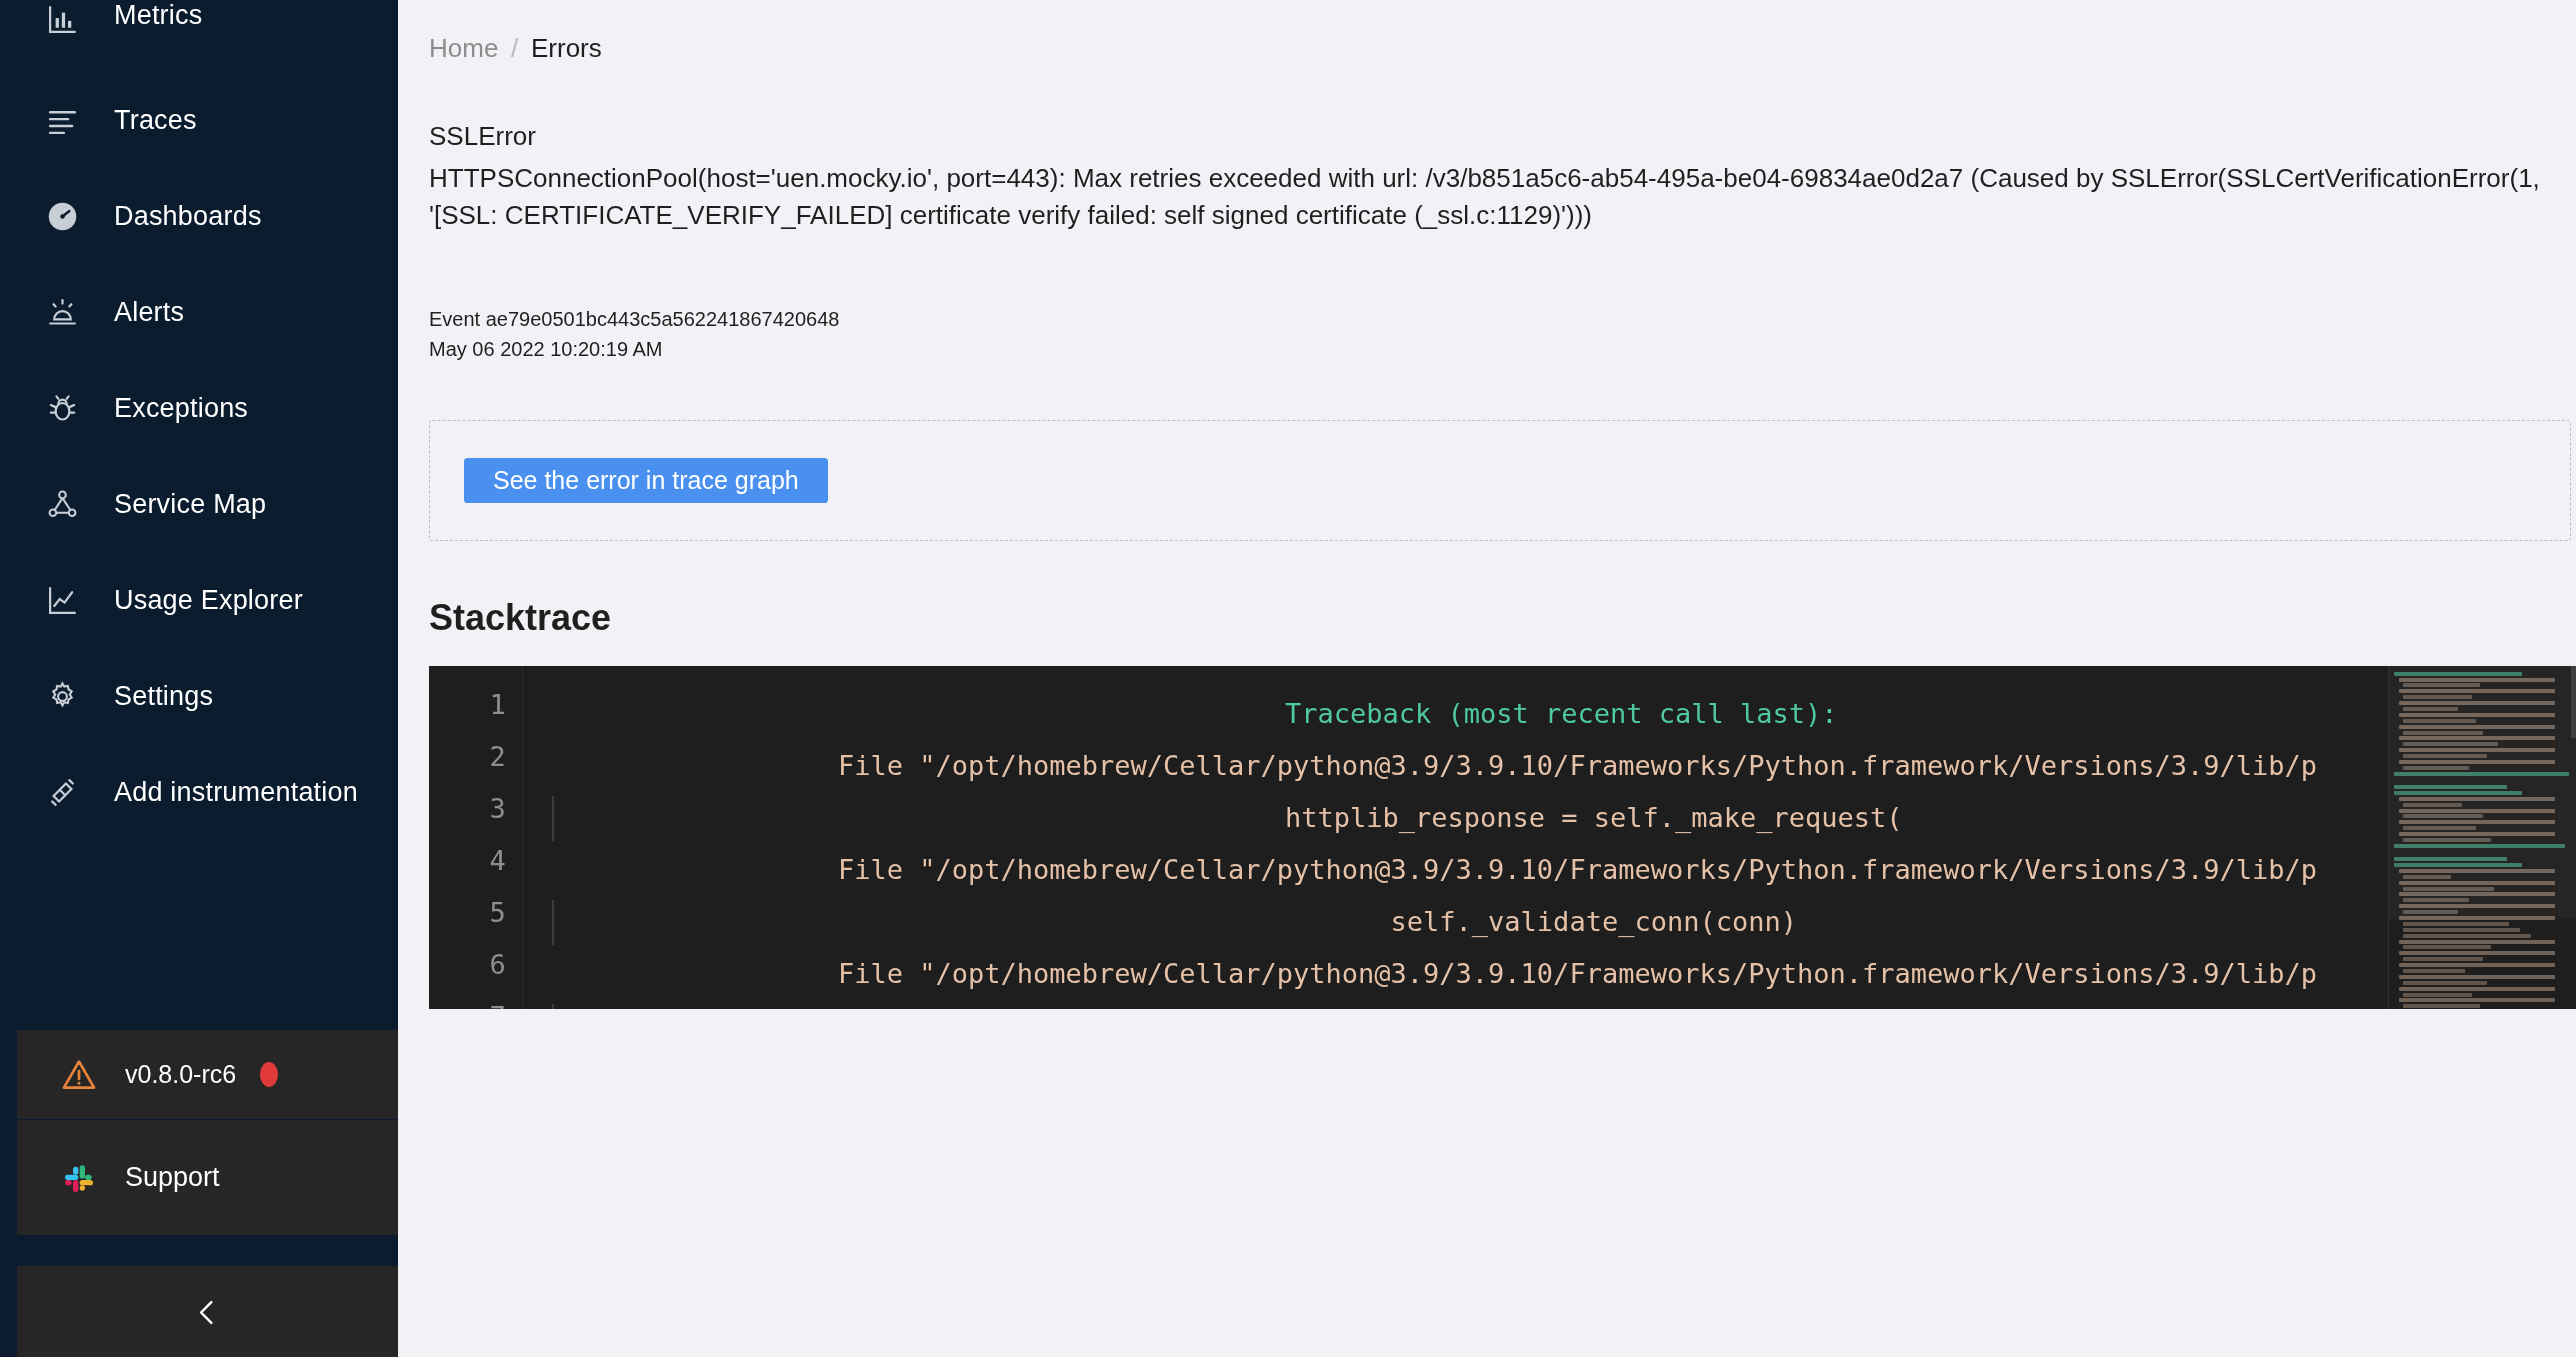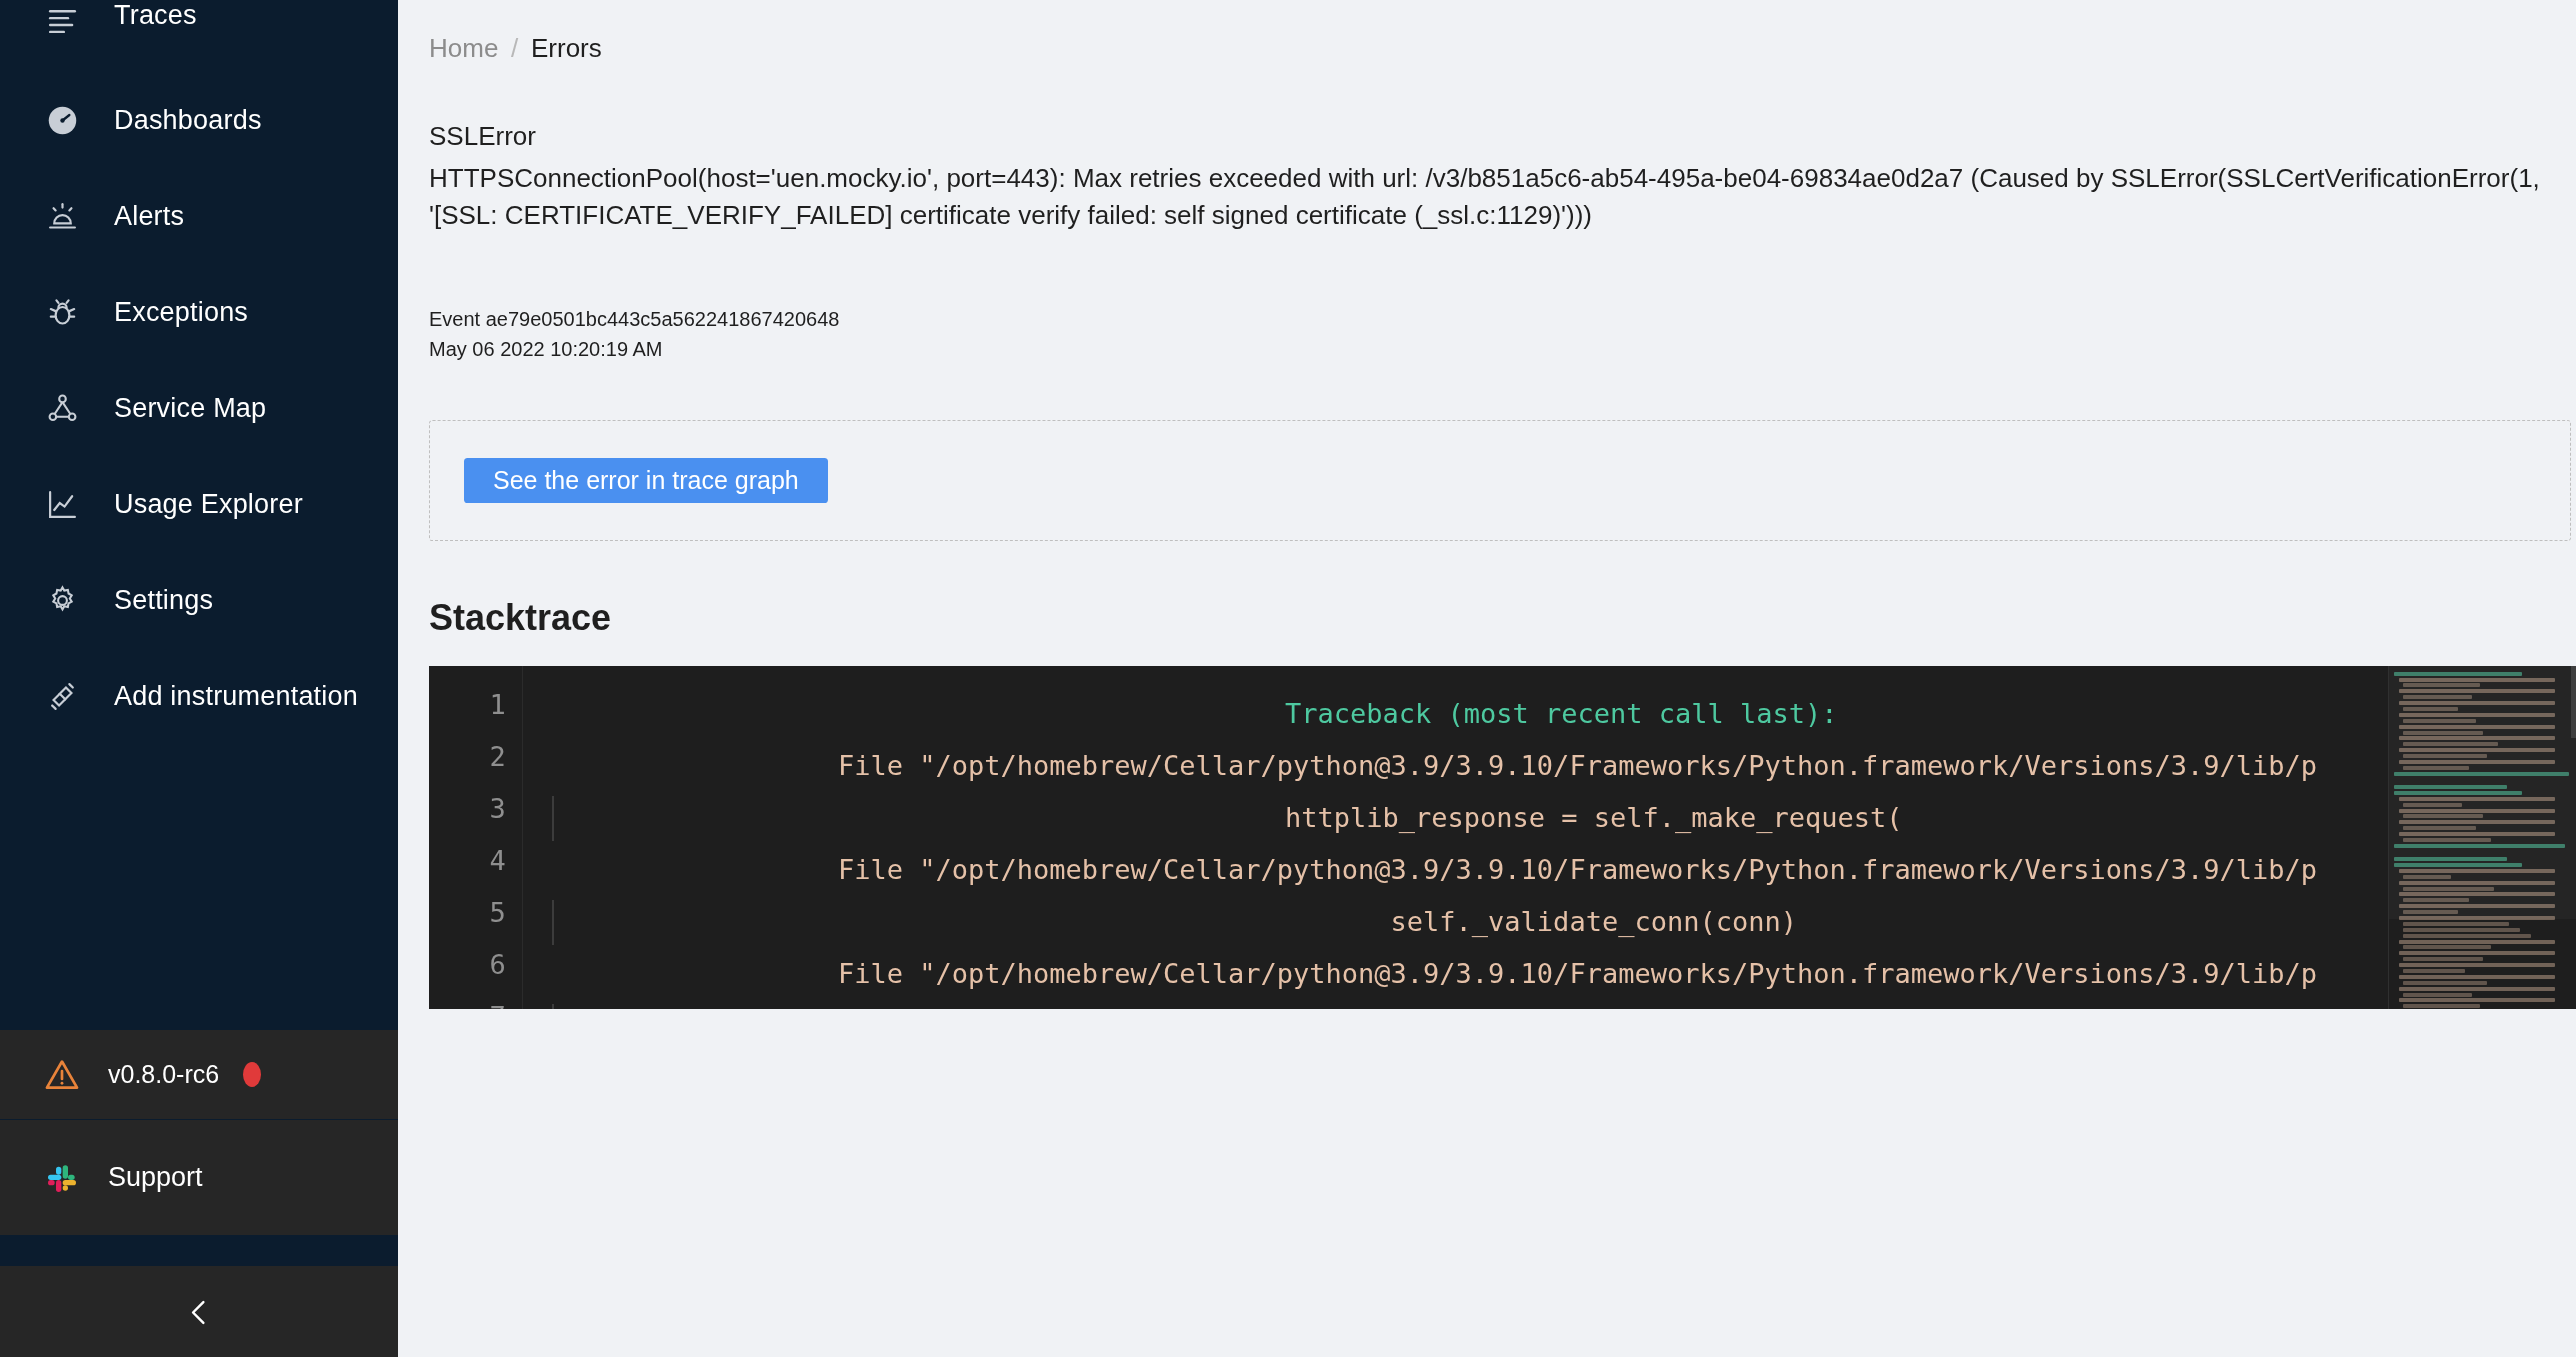--- a/index.html
+++ b/index.html
@@ -40,21 +40,21 @@
   .nav-icon svg { display: block; }
   .nav-label {
     font-size: 27px;
     color: #ffffff;
     letter-spacing: 0.2px;
     white-space: nowrap;
   }
 
   .sidebar-spacer { flex: 1 1 auto; }
 
-  .sidebar-footer { background: #0369a1; }
+  .sidebar-footer { background: #0369a1; margin-left: 17px; }
   .version-row {
     display: flex;
     align-items: center;
     height: 89px;
     background: #262626;
     padding-left: 43px;
     position: relative;
     cursor: pointer;
   }
   .version-row .nav-icon { margin-right: 27px; }
@@ -267,20 +267,31 @@
 </style>
 </head>
 <body>
 
 <div id="app">
 
   <aside id="sidebar">
 
     <nav class="nav-list">
 
+      <div class="nav-item">
+        <span class="nav-icon">
+          <svg width="33" height="33" viewBox="0 0 24 24" fill="none" stroke="#c8ced6" stroke-width="1.6" stroke-linecap="round">
+            <path d="M3 3v18h18"></path>
+              <rect x="7" y="11" width="2.4" height="7" fill="#c8ced6" stroke="none"></rect>
+            <rect x="11.5" y="7" width="2.4" height="11" fill="#c8ced6" stroke="none"></rect>
+            <rect x="16" y="13" width="2.4" height="5" fill="#c8ced6" stroke="none"></rect>
+          </svg>
+        </span>
+        <span class="nav-label">Metrics</span>
+      </div>
 
       <div class="nav-item">
         <span class="nav-icon">
           <svg width="33" height="33" viewBox="0 0 24 24" stroke="#c8ced6" stroke-width="1.7" stroke-linecap="round">
             <line x1="3" y1="6" x2="21" y2="6"></line>
               <line x1="3" y1="11" x2="16" y2="11"></line>
             <line x1="3" y1="16" x2="19" y2="16"></line>
               <line x1="3" y1="21" x2="13" y2="21"></line>
           </svg>
         </span>

